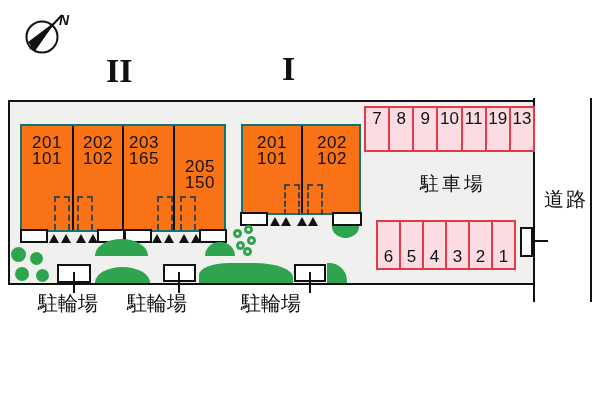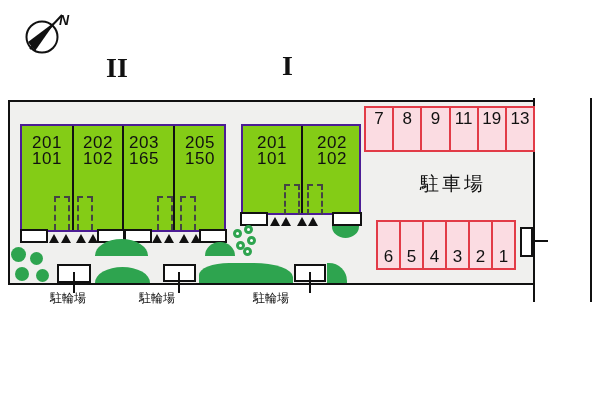--- a/index.html
+++ b/index.html
@@ -5,42 +5,42 @@
   html,body{margin:0;padding:0;background:#fff;}
   #stage{
     position:relative;width:600px;height:400px;background:#fff;overflow:hidden;
     font-family:"Liberation Sans","DejaVu Sans",sans-serif;color:#111;
   }
   .abs{position:absolute;box-sizing:border-box;}
   
   .site{left:8px;top:100px;width:527px;height:185px;background:#F0F0EE;border:2px solid #111;}
   .roadline{width:2px;background:#111;top:98px;height:204px;}
   
-  .bldg{background:#84cc16;border:2px solid #4c1d95;}
+  .bldg{background:#f97316;border:2px solid #0f766e;}
   .divider{position:absolute;top:0;bottom:0;width:2px;background:#111;}
   .unit{position:absolute;top:9px;text-align:center;font-size:17px;line-height:16px;font-weight:500;letter-spacing:0.5px;}
   .stair{position:absolute;border:2px dashed #444;border-bottom:none;background:transparent;}
   .porch{background:#fff;border:2px solid #111;}
   .tri{width:0;height:0;border-left:5px solid transparent;border-right:5px solid transparent;border-bottom:9px solid #111;}
-  .roman{font-family:"Liberation Serif","DejaVu Serif",serif;font-weight:bold;font-size:28px;}
+  .roman{font-family:"Liberation Serif","DejaVu Serif",serif;font-weight:bold;font-size:34px;}
   
   .prow{display:flex;background:#FBDCE2;border:2px solid #E23B47;}
   .pcell{flex:1;border-right:2px solid #E23B47;display:flex;justify-content:center;font-size:17px;}
   .pcell:last-child{border-right:none;}
   .prow.top .pcell{align-items:flex-start;padding-top:1px;}
   .prow.bottom .pcell{align-items:flex-end;padding-bottom:1px;}
   
   .bush{background:#2EA44F;border-radius:50%;}
   .ring{width:9px;height:9px;border:3px solid #2EA44F;background:#fff;border-radius:50%;}
   .dome{background:#2EA44F;}
   
   .shed{background:#fff;border:2px solid #111;}
   .leader-v{width:2px;background:#111;}
   .leader-h{height:2px;background:#111;}
-  .lbl{font-size:12px;text-align:center;white-space:nowrap;}
+  .lbl{font-size:20px;text-align:center;white-space:nowrap;}
   .lbl-sm{font-size:16px;line-height:18px;text-align:center;white-space:nowrap;}
 </style>
 </head>
 <body>
 
 <div id="stage">
 
   <svg class="abs" style="left:18px;top:8px;" width="58" height="52" viewBox="0 0 58 52">
     <circle cx="24" cy="29" r="15.5" fill="#fff" stroke="#111" stroke-width="2"></circle>
     <line x1="12" y1="41" x2="44" y2="7" stroke="#111" stroke-width="2"></line>
@@ -48,41 +48,42 @@
     <text x="41" y="17" font-size="14" font-style="italic" font-weight="bold" fill="#111">N</text>
   </svg>
 
   <div class="abs roman" style="left:106px;top:52px;">II</div>
   <div class="abs roman" style="left:282px;top:50px;">I</div>
 
   <div class="abs site"></div>
 
   <div class="abs roadline" style="left:533px;"></div>
   <div class="abs roadline" style="left:590px;"></div>
+  <div class="abs lbl" style="left:542px;top:186px;width:48px;font-size:20px;letter-spacing:2px;">道路</div>
 
   <div class="abs shed" style="left:520px;top:227px;width:13px;height:30px;"></div>
   <div class="abs leader-h" style="left:533px;top:240px;width:15px;"></div>
 
   <div class="abs bldg" style="left:20px;top:124px;width:206px;height:108px;">
     <div class="divider" style="left:50px;"></div>
     <div class="divider" style="left:100px;"></div>
     <div class="divider" style="left:151px;"></div>
     <div class="unit" style="left:0;width:50px;">
       <div>201</div>
       <div>101</div>
     </div>
     <div class="unit" style="left:51px;width:50px;">
       <div>202</div>
       <div>102</div>
     </div>
     <div class="unit" style="left:102px;width:40px;">
       <div>203</div>
       <div>165</div>
     </div>
-    <div class="unit" style="left:153px;width:50px;">
+    <div class="unit" style="left:153px;width:50px;margin-top:24px;">
       <div>205</div>
       <div>150</div>
     </div>
     <div class="stair" style="left:32px;top:70px;width:12px;height:32px;"></div>
     <div class="stair" style="left:55px;top:70px;width:12px;height:32px;"></div>
     <div class="stair" style="left:135px;top:70px;width:12px;height:32px;"></div>
     <div class="stair" style="left:158px;top:70px;width:12px;height:32px;"></div>
   </div>
 
   <div class="abs bldg" style="left:241px;top:124px;width:120px;height:91px;">
@@ -116,20 +117,21 @@
   <div class="abs tri" style="left:191px;top:234px;"></div>
   <div class="abs tri" style="left:270px;top:217px;"></div>
   <div class="abs tri" style="left:281px;top:217px;"></div>
   <div class="abs tri" style="left:297px;top:217px;"></div>
   <div class="abs tri" style="left:308px;top:217px;"></div>
 
   <div class="abs prow top" style="left:364px;top:106px;width:171px;height:46px;">
     <div class="pcell">7</div>
     <div class="pcell">8</div>
     <div class="pcell">9</div>
+    <div class="pcell">10</div>
     <div class="pcell">11</div>
     <div class="pcell">19</div>
     <div class="pcell">13</div>
   </div>
   <div class="abs lbl" style="left:403px;top:171px;width:100px;font-size:19px;letter-spacing:3px;">駐車場</div>
   <div class="abs prow bottom" style="left:376px;top:220px;width:140px;height:50px;">
     <div class="pcell">6</div>
     <div class="pcell">5</div>
     <div class="pcell">4</div>
     <div class="pcell">3</div>

